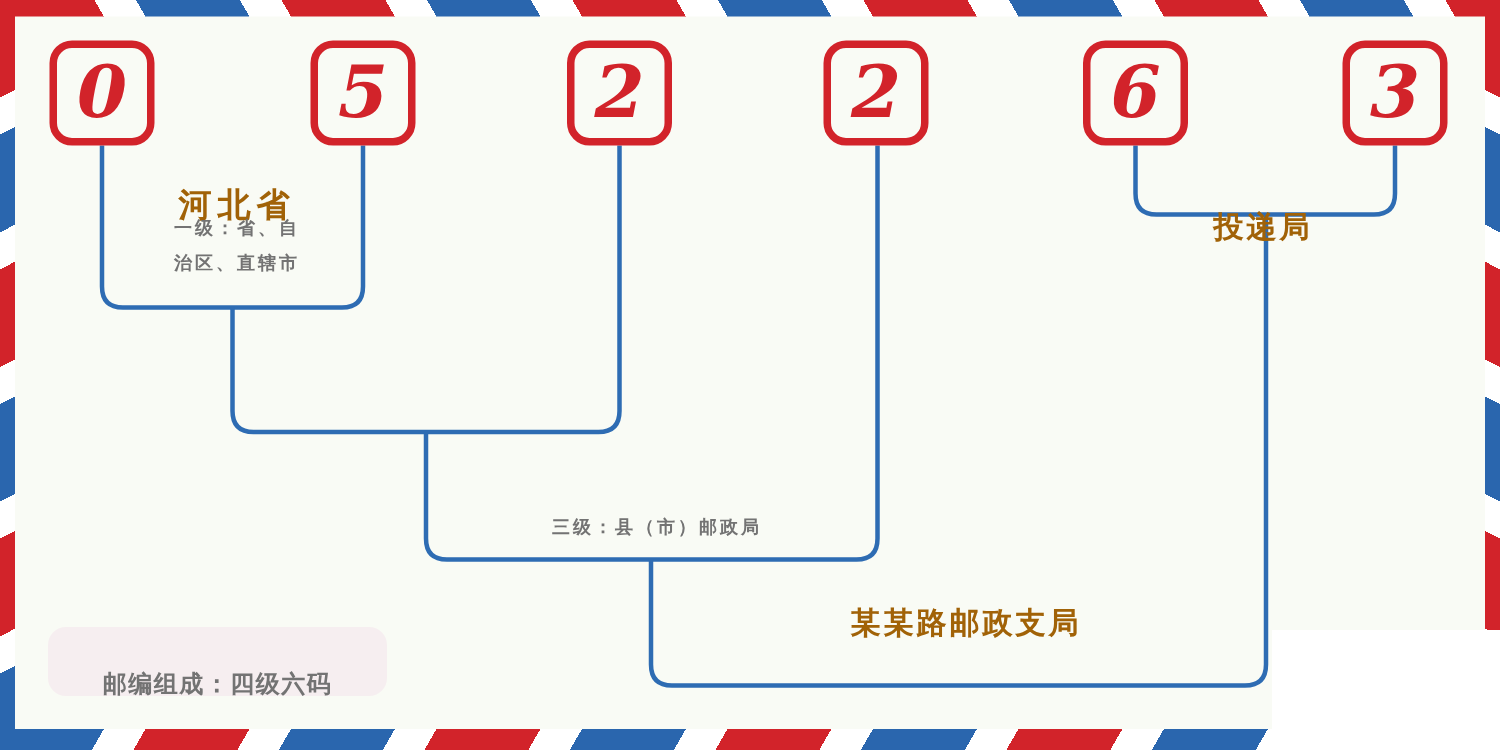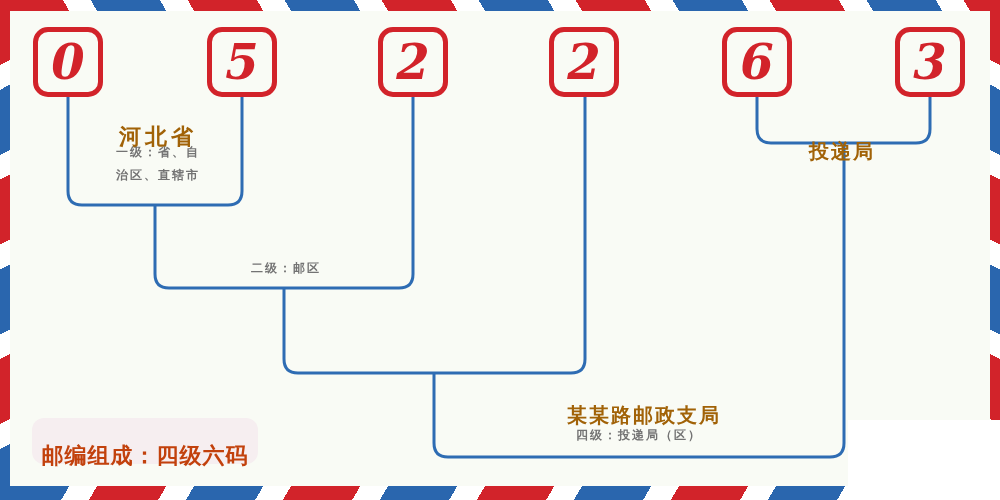--- a/index.html
+++ b/index.html
@@ -115,24 +115,24 @@
     position: absolute;
     left: 32px; top: 418px;
     width: 226px; height: 46px;
     background: #f6eef0;
     border-radius: 12px;
     display: flex;
     align-items: center;
     justify-content: center;
   }
   .badge .badge-text {
-    color: #c2410c;
+    color: #737373;
     font-family: "DejaVu Serif", "Liberation Serif", serif;
     font-weight: 700;
-    font-size: 22px;
+    font-size: 16px;
     letter-spacing: 1px;
     white-space: nowrap;
     margin-top: 30px;
   }
 
   
   .corner-cover {
     position: absolute;
     left: 848px; top: 420px;
     right: 0; bottom: 0;
@@ -173,25 +173,24 @@
     <span class="digit">6</span>
   </div>
   <div class="digit-box db-5">
     <span class="digit">3</span>
   </div>
 
   <div class="region-name t-region1">河北省</div>
   <div class="level-label t-label1">一级：省、自
 治区、直辖市</div>
 
-  <div class="level-label t-label2">二级：邮区</div>
 
+  <div class="level-label t-label3">三级：县（市）邮政局</div>
 
   <div class="region-name t-region4">某某路邮政支局</div>
-  <div class="level-label t-label4">四级：投递局（区）</div>
 
   <div class="region-name t-region5">投递局</div>
 
   <div class="badge">
     <span class="badge-text">邮编组成：四级六码</span>
   </div>
 
   <div class="corner-cover"></div>
 
 </div>

